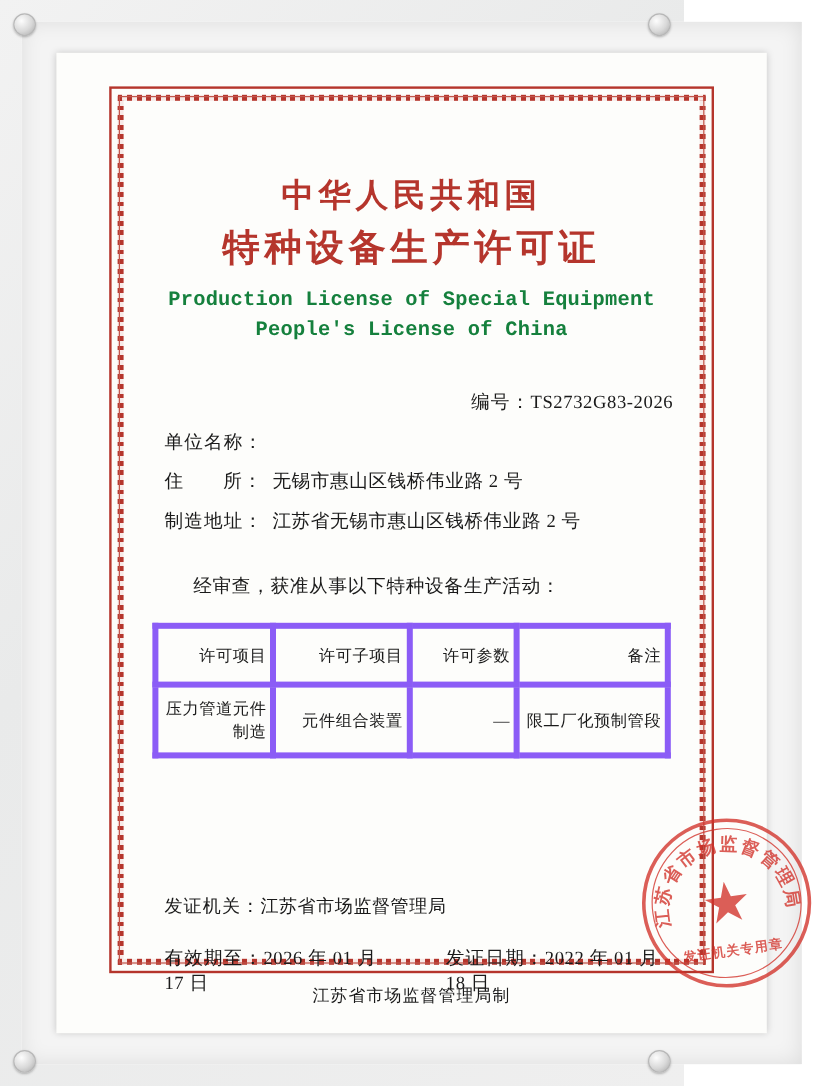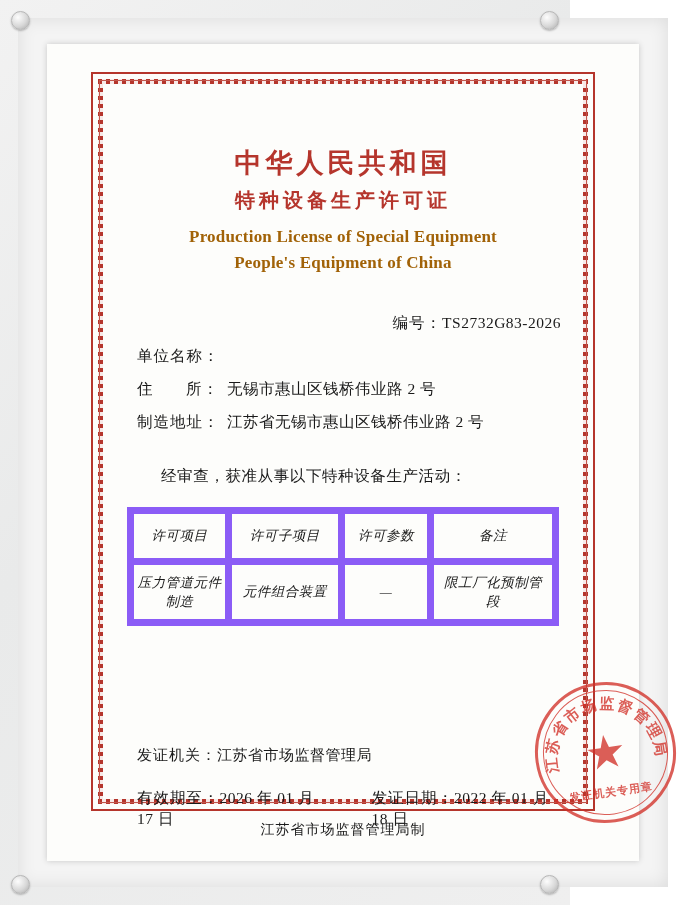--- a/index.html
+++ b/index.html
@@ -92,30 +92,31 @@
     color: #b5352c;
     font-weight: bold;
     letter-spacing: 4px;
   }
   .title-cn1 {
     font-size: 27px;
     margin-top: 58px;
     line-height: 1.3;
   }
   .title-cn2 {
-    font-size: 20px;
+    font-size: 31px;
     margin-top: 6px;
     line-height: 1.3;
   }
   .title-en1, .title-en2 {
     text-align: center;
-    color: #a16207;
+    color: #15803d;
     font-weight: bold;
     font-size: 17px;
     letter-spacing: 0.2px;
+    font-family: Liberation Mono, monospace;
   }
   .title-en1 { margin-top: 14px; }
   .title-en2 { margin-top: 6px; }
 
   .serial-row {
     margin-top: 40px;
     text-align: right;
     padding-right: 18px;
     font-size: 15.5px;
     color: #1a1a1a;
@@ -154,27 +155,26 @@
 
   
   table.lic {
     margin: 20px auto 0 auto;
     border-collapse: collapse;
     width: 432px;
     font-size: 13.5px;
     color: #1a1a1a;
   }
   table.lic th, table.lic td {
-    border: 7px solid #8b5cf6;
-    text-align: center;
+    border: 5px solid #8b5cf6;
+    text-align: right;
     vertical-align: middle;
     padding: 7px 3px;
     line-height: 1.45;
     letter-spacing: 0.5px;
-    font-style: italic;
   }
   table.lic th { font-weight: normal; height: 30px; }
   table.lic td { height: 40px; }
   .col-1 { width: 98px; }
   .col-2 { width: 116px; }
   .col-3 { width: 88px; }
   .col-4 { width: 130px; }
 
   
   .seal {
@@ -284,21 +284,21 @@
     <div class="border-outer">
       <div class="border-inner"></div>
       <div class="border-thin"></div>
     </div>
 
     <div class="content">
 
       <div class="title-cn1">中华人民共和国</div>
       <div class="title-cn2">特种设备生产许可证</div>
       <div class="title-en1">Production License of Special Equipment</div>
-      <div class="title-en2">People's Equipment of China</div>
+      <div class="title-en2">People's License of China</div>
 
       <div class="serial-row">
         <span class="label">编号：</span><span class="value">TS2732G83-2026</span>
       </div>
 
       <div class="field-row">
         <span class="fl">单位名称：</span>
       </div>
 
       <div class="field-row">

